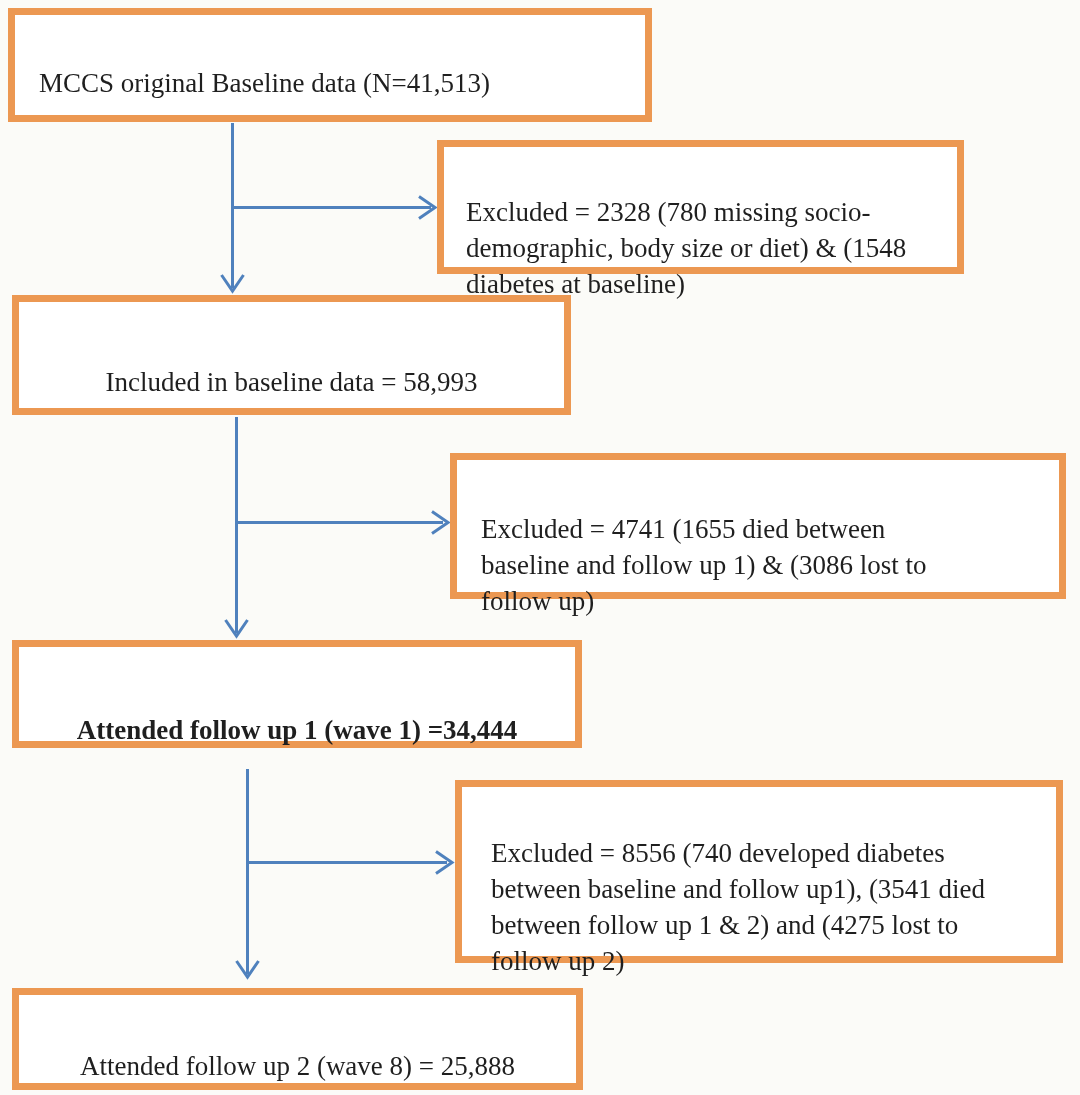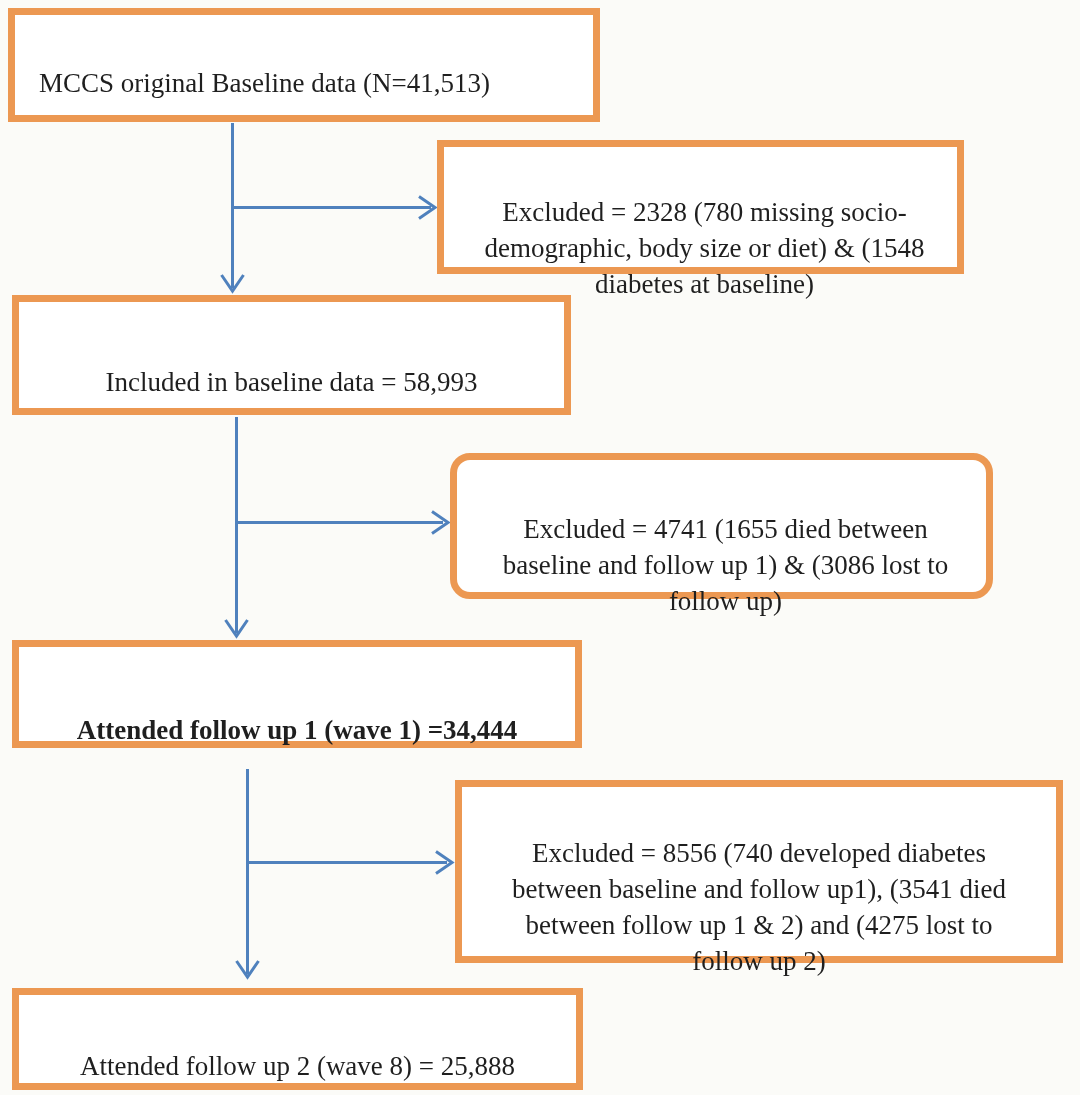--- a/index.html
+++ b/index.html
@@ -40,28 +40,28 @@
     position: absolute;
     background: var(--box-fill);
     border: 7px solid var(--box-border);
     font-size: 27px;
     line-height: 36px;
     white-space: pre-line;
   }
   .box .label { display: block; }
   .main-box   { text-align: center; }
   .top-box    { text-align: left; }
-  .excl-box   { text-align: center; }
+  .excl-box   { text-align: left; }
 
-  .box-baseline            { left: 8px;   top: 8px;   width: 592px; height: 114px; padding: 14px 28px 0 24px; }
+  .box-baseline            { left: 8px;   top: 8px;   width: 644px; height: 114px; padding: 14px 28px 0 24px; }
   .box-excluded-baseline   { left: 437px; top: 140px; width: 527px; height: 134px; padding: 11px 14px 0 22px; }
   .box-included-baseline   { left: 12px;  top: 295px; width: 559px; height: 120px; padding: 26px 10px 0 10px; }
-  .box-excluded-followup1  { left: 450px; top: 453px; width: 543px; height: 146px; padding: 15px 16px 0 24px; border-radius: 20px; }
+  .box-excluded-followup1  { left: 450px; top: 453px; width: 616px; height: 146px; padding: 15px 16px 0 24px; }
   .box-attended-followup1  { left: 12px;  top: 640px; width: 570px; height: 108px; padding: 29px 10px 0 10px; font-weight: bold; }
-  .box-excluded-followup2  { left: 455px; top: 780px; width: 608px; height: 183px; padding: 12px 16px 0 16px; }
+  .box-excluded-followup2  { left: 455px; top: 780px; width: 608px; height: 183px; padding: 12px 16px 0 29px; }
   .box-attended-followup2  { left: 12px;  top: 988px; width: 571px; height: 102px; padding: 17px 10px 0 10px; }
 </style>
 </head>
 <body>
 
 <div class="canvas">
 
   <svg class="arrow-layer" viewBox="0 0 1080 1095" aria-hidden="true">
 
     <g>

